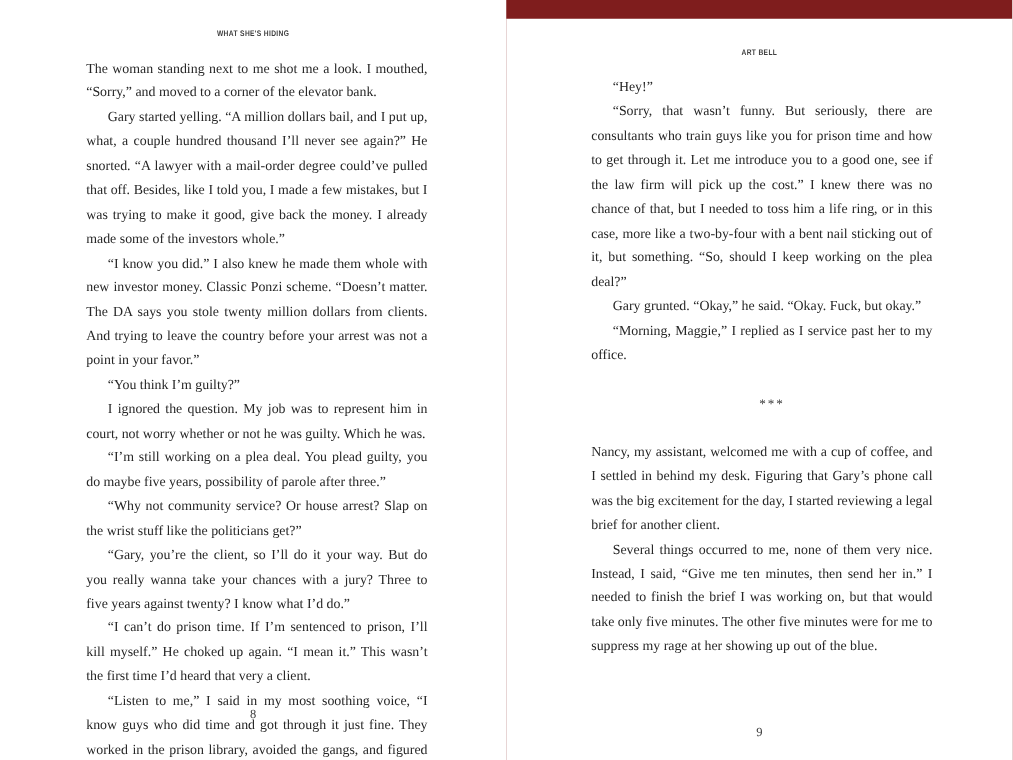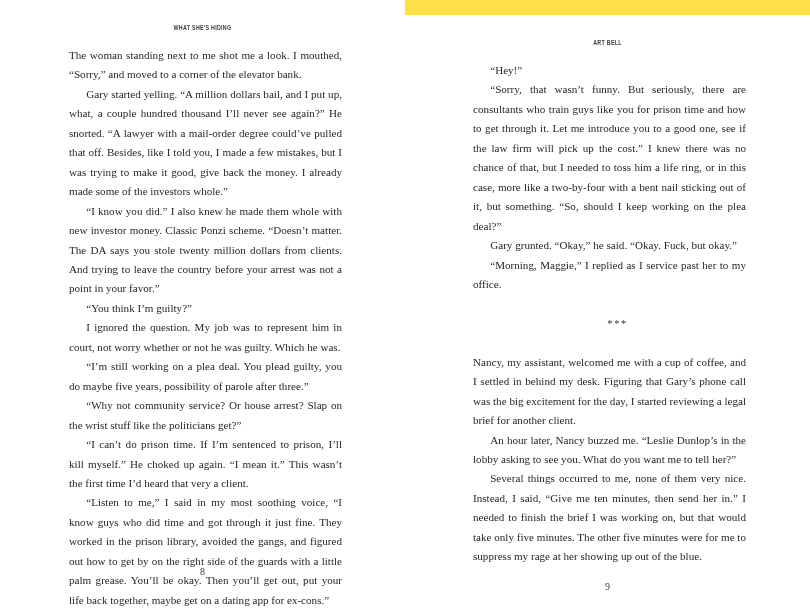--- a/index.html
+++ b/index.html
@@ -11,21 +11,21 @@
     width: 810px;
     height: 608px;
     overflow: hidden;
     font-family: "Liberation Serif", "DejaVu Serif", serif;
     color: #1a1a1a;
   }
   .spread {
     display: flex;
     width: 810px;
     height: 608px;
-    background: #fde047;
+    background: #7f1d1d;
   }
   .page {
     position: relative;
     width: 405px;
     height: 608px;
     background: #ffffff;
     box-sizing: border-box;
   }
   .page-left  { padding: 0 64px 0 69px; }
   .page-right { padding: 0 65px 0 473px; }
@@ -110,36 +110,36 @@
   <div class="page page-left">
     <div class="running-head">WHAT SHE'S HIDING</div>
     <div class="text-col" id="left-body">
         <p class="noindent">The woman standing next to me shot me a look. I mouthed, “Sorry,” and moved to a corner of the elevator bank.</p>
         <p>Gary started yelling. “A million dollars bail, and I put up, what, a couple hundred thousand I’ll never see again?” He snorted. “A lawyer with a mail-order degree could’ve pulled that off. Besides, like I told you, I made a few mistakes, but I was trying to make it good, give back the money. I already made some of the investors whole.”</p>
         <p>“I know you did.” I also knew he made them whole with new investor money. Classic Ponzi scheme. “Doesn’t matter. The DA says you stole twenty million dollars from clients. And trying to leave the country before your arrest was not a point in your favor.”</p>
         <p>“You think I’m guilty?”</p>
         <p>I ignored the question. My job was to represent him in court, not worry whether or not he was guilty. Which he was.</p>
         <p>“I’m still working on a plea deal. You plead guilty, you do maybe five years, possibility of parole after three.”</p>
         <p>“Why not community service? Or house arrest? Slap on the wrist stuff like the politicians get?”</p>
+        <p>“Gary, you’re the client, so I’ll do it your way. But do you really wanna take your chances with a jury? Three to five years against twenty? I know what I’d do.”</p>
         <p>“I can’t do prison time. If I’m sentenced to prison, I’ll kill myself.” He choked up again. “I mean it.” This wasn’t the first time I’d heard that very a client.</p>
         <p>“Listen to me,” I said in my most soothing voice, “I know guys who did time and got through it just fine. They worked in the prison library, avoided the gangs, and figured out how to get by on the right side of the guards with a little palm grease. You’ll be okay. Then you’ll get out, put your life back together, maybe get on a dating app for ex-cons.”</p>
       </div>
     <div class="folio">8</div>
   </div>
 
   <div class="page page-right">
     <div class="running-head">ART BELL</div>
     <div class="text-col" id="right-body">
         <p>“Hey!”</p>
         <p>“Sorry, that wasn’t funny. But seriously, there are consultants who train guys like you for prison time and how to get through it. Let me introduce you to a good one, see if the law firm will pick up the cost.” I knew there was no chance of that, but I needed to toss him a life ring, or in this case, more like a two-by-four with a bent nail sticking out of it, but something. “So, should I keep working on the plea deal?”</p>
         <p>Gary grunted. “Okay,” he said. “Okay. Fuck, but okay.”</p>
         <p>“Morning, Maggie,” I replied as I service past her to my office.</p>
         <p class="spacer-line"></p>
         <p class="scene-break">***</p>
         <p class="spacer-line"></p>
         <p class="noindent">Nancy, my assistant, welcomed me with a cup of coffee, and I settled in behind my desk. Figuring that Gary’s phone call was the big excitement for the day, I started reviewing a legal brief for another client.</p>
-        <p>An hour later, Nancy buzzed me. “Leslie Dunlop’s in the lobby asking to see you. What do you want me to tell her?”</p>
         <p>Several things occurred to me, none of them very nice. Instead, I said, “Give me ten minutes, then send her in.” I needed to finish the brief I was working on, but that would take only five minutes. The other five minutes were for me to suppress my rage at her showing up out of the blue.</p>
       </div>
     <div class="folio">9</div>
   </div>
 
 </div>
 
 </body></html>

